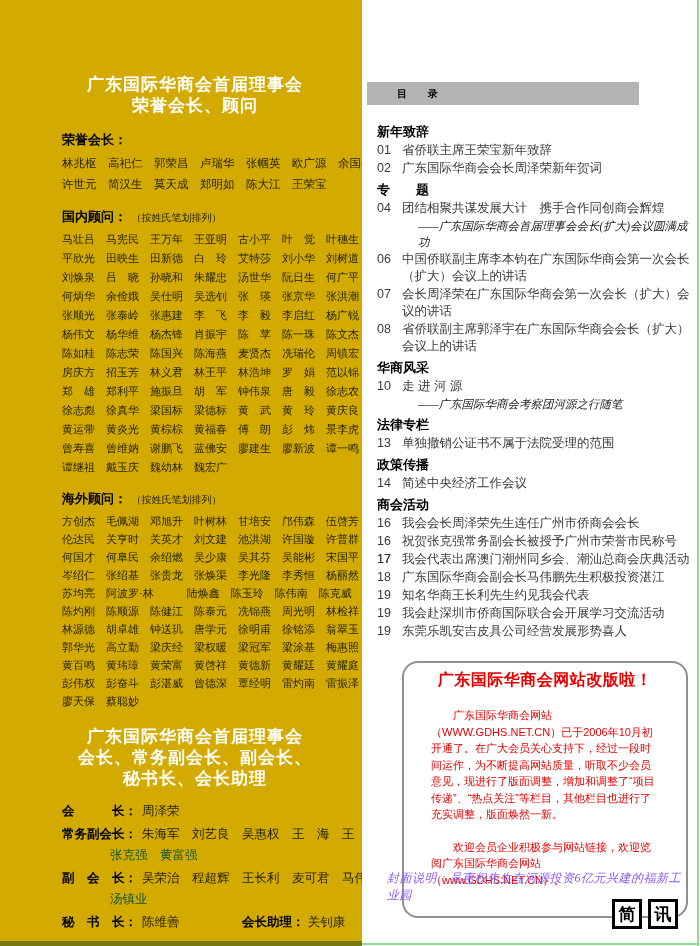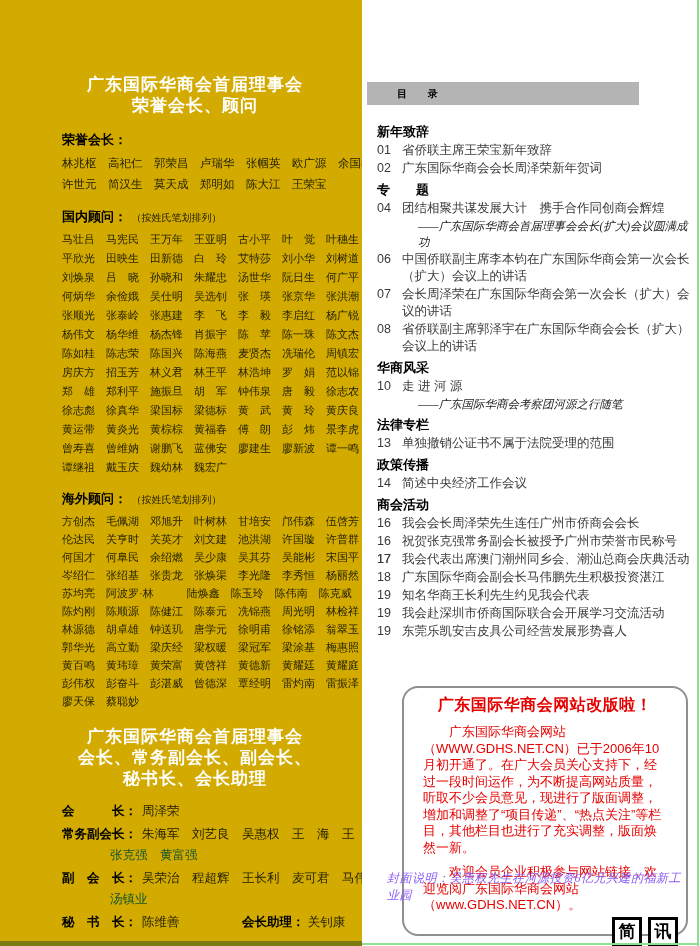--- a/index.html
+++ b/index.html
@@ -60,30 +60,30 @@
   }
   .toc-row[data-kind="item"]{position:relative;padding-left:25px;}
   .toc-page{position:absolute;left:0;top:0;color:#3a3a3a;}
   .toc-text{color:#3a3a3a;}
   .toc-sub{
     font-family:"Liberation Serif", serif;font-style:italic;
     font-size:11.5px;line-height:16px;color:#1c1c1c;margin:1px 0 1px 16px;
   }
   
   .notice{
-    position:absolute;left:40px;top:686px;width:286px;box-sizing:border-box;
+    position:absolute;left:40px;top:661px;width:286px;box-sizing:border-box;
     border:2px solid #8f8f8f;border-radius:16px;background:#fff;
     padding:7px 11px 12px 11px;
   }
   .notice-title{
     color:#E60000;font-weight:bold;font-size:16px;text-align:center;
     margin:0 0 4px 0;letter-spacing:0.5px;
   }
   .notice p{
-    color:#E60000;font-size:13px;line-height:16.5px;margin:8px;text-indent:2em;
+    color:#E60000;font-size:11px;line-height:16.5px;margin:16px;text-indent:2em;
     font-family:"Liberation Sans", sans-serif;
   }
   .badge{position:absolute;right:8px;bottom:-13px;display:flex;gap:6px;}
   .badge-char{
     width:24px;height:24px;border:3px solid #000;background:#fff;color:#000;
     font-weight:bold;font-size:17px;display:flex;align-items:center;justify-content:center;
   }
   .cover-note{
     position:absolute;left:25px;top:870px;width:306px;
     font-family:"Liberation Serif", serif;font-style:italic;

